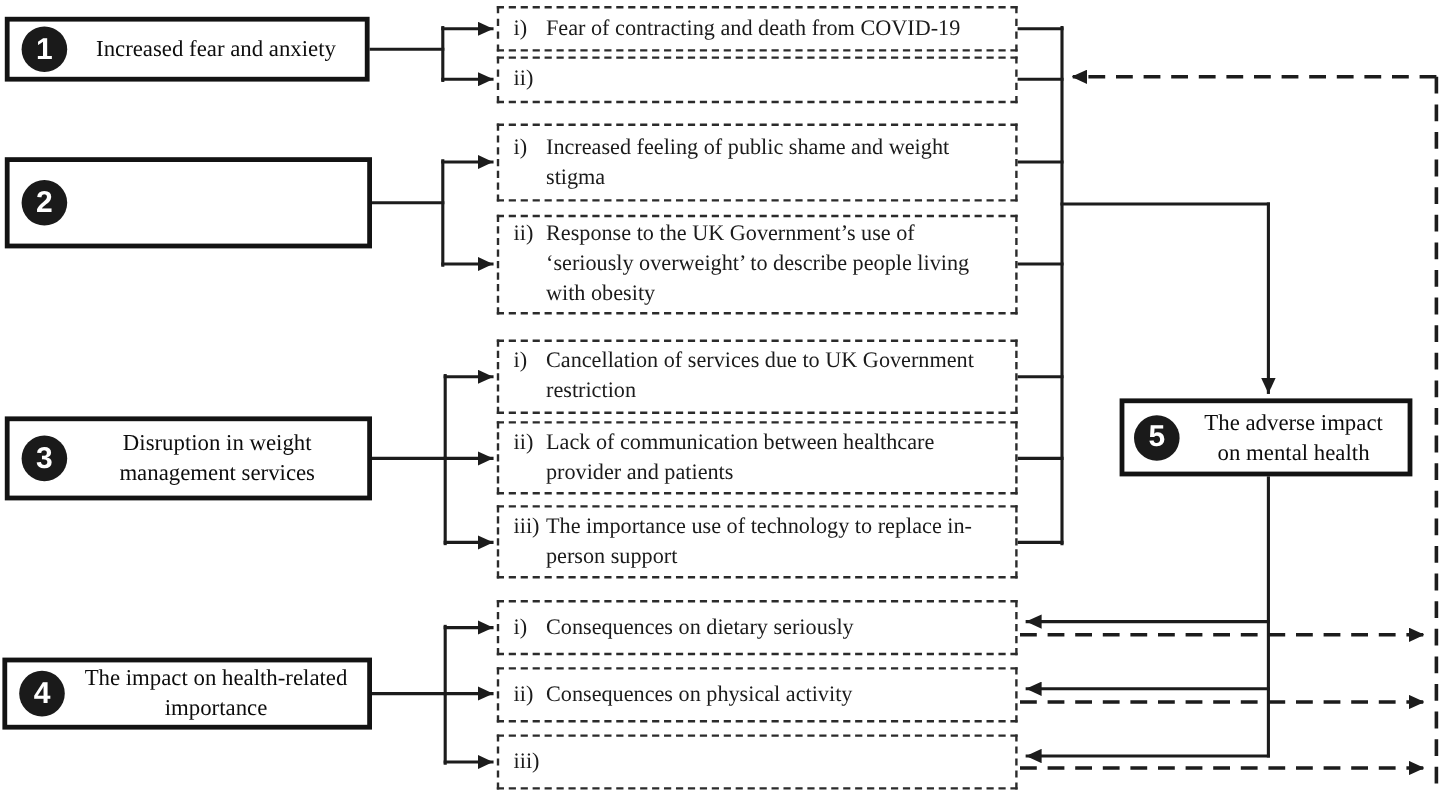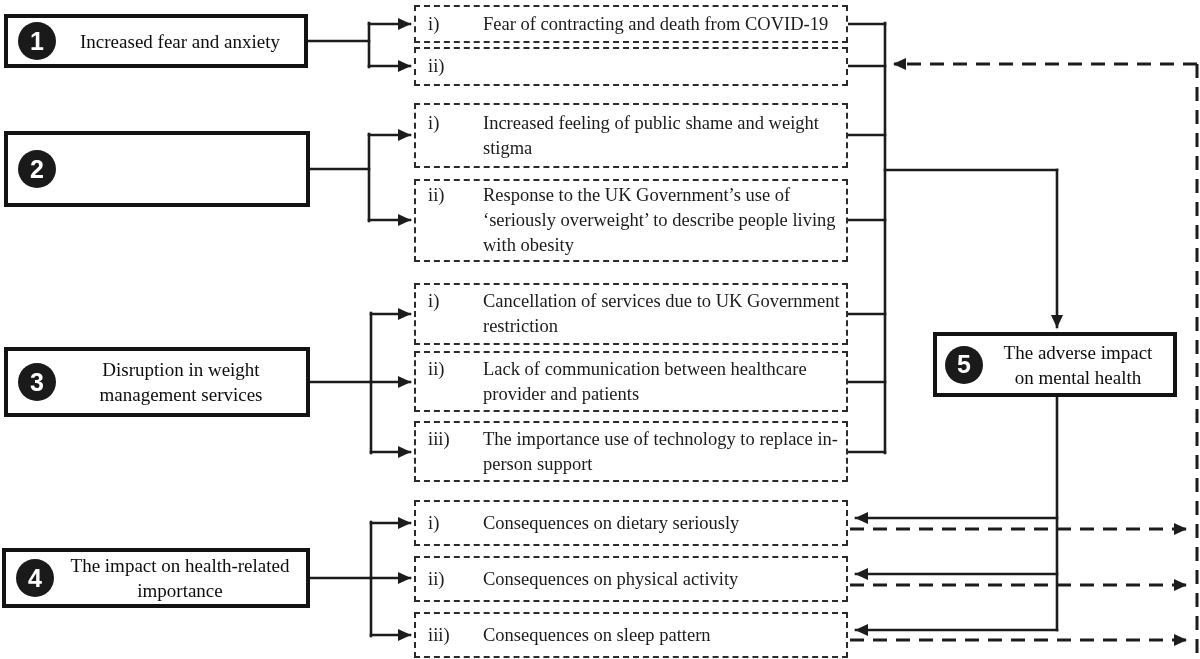--- a/index.html
+++ b/index.html
@@ -21,21 +21,21 @@
   .theme-title{
     flex:1;text-align:center;font-weight:normal;font-size:19px;line-height:25px;
     white-space:pre-line;color:#0d0d0d;
   }
   .sub-box{
     position:absolute;left:414px;width:434px;background:#ffffff;border:2px dashed #2b2b2b;
     box-sizing:border-box;display:flex;align-items:center;padding:2px 6px 2px 12px;
   }
   .sub-inner{display:flex;align-items:flex-start;font-size:18.5px;line-height:25px;color:#1b1b1b;}
   .sub-label{flex:0 0 auto;min-width:27px;}
-  .sub-text{white-space:pre-line;margin-left:28px;}
+  .sub-text{white-space:pre-line;}
 </style>
 </head>
 <body>
 
 <div id="figure">
 
   <svg id="connector-layer" viewBox="0 0 1200 659" xmlns="http://www.w3.org/2000/svg">
     <defs>
       <marker id="ah" markerWidth="13" markerHeight="12" refX="12" refY="6" orient="auto" markerUnits="userSpaceOnUse">
         <path d="M0 0 L13 6 L0 12 Z" fill="#1c1c1c"></path>
@@ -192,17 +192,16 @@
   </div>
   <div class="sub-box" style="top:556px;height:46px">
     <span class="sub-inner">
       <span class="sub-label">ii)</span>
       <span class="sub-text">Consequences on physical activity</span>
     </span>
   </div>
   <div class="sub-box" style="top:612px;height:46px">
     <span class="sub-inner">
       <span class="sub-label">iii)</span>
-      <span class="sub-text">Consequences on sleep pattern</span>
     </span>
   </div>
 
 </div>
 
 </body></html>

